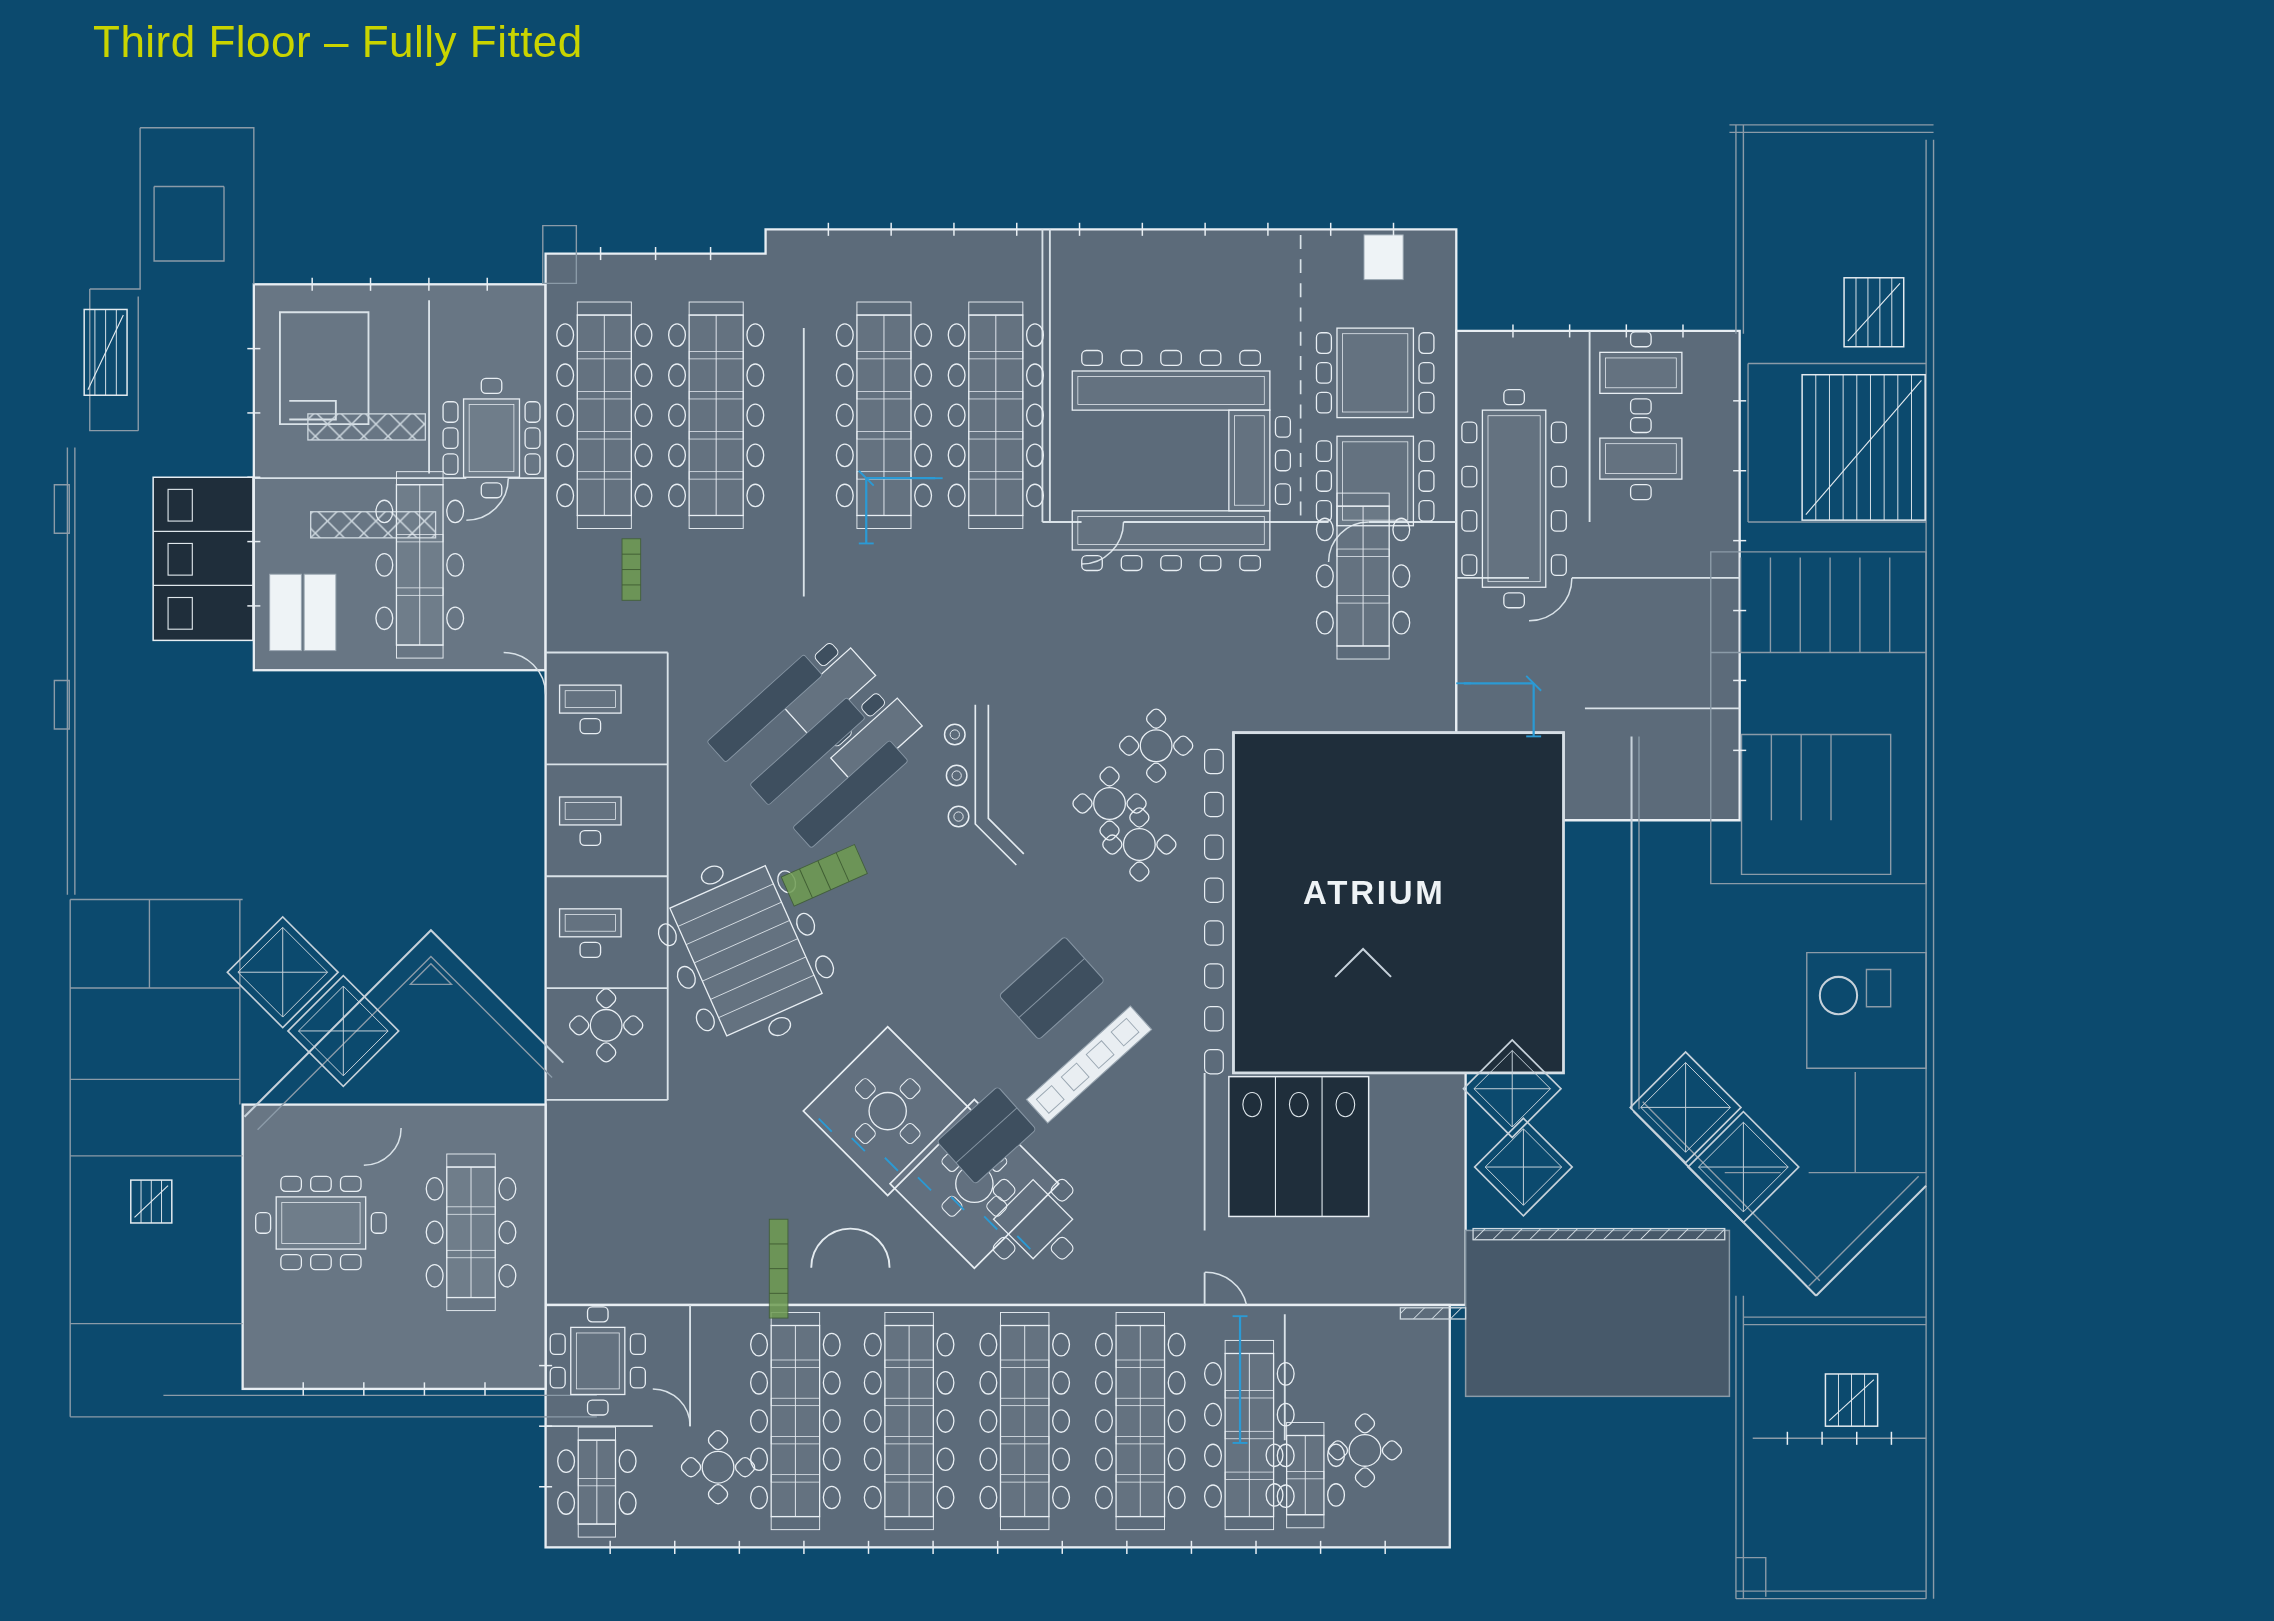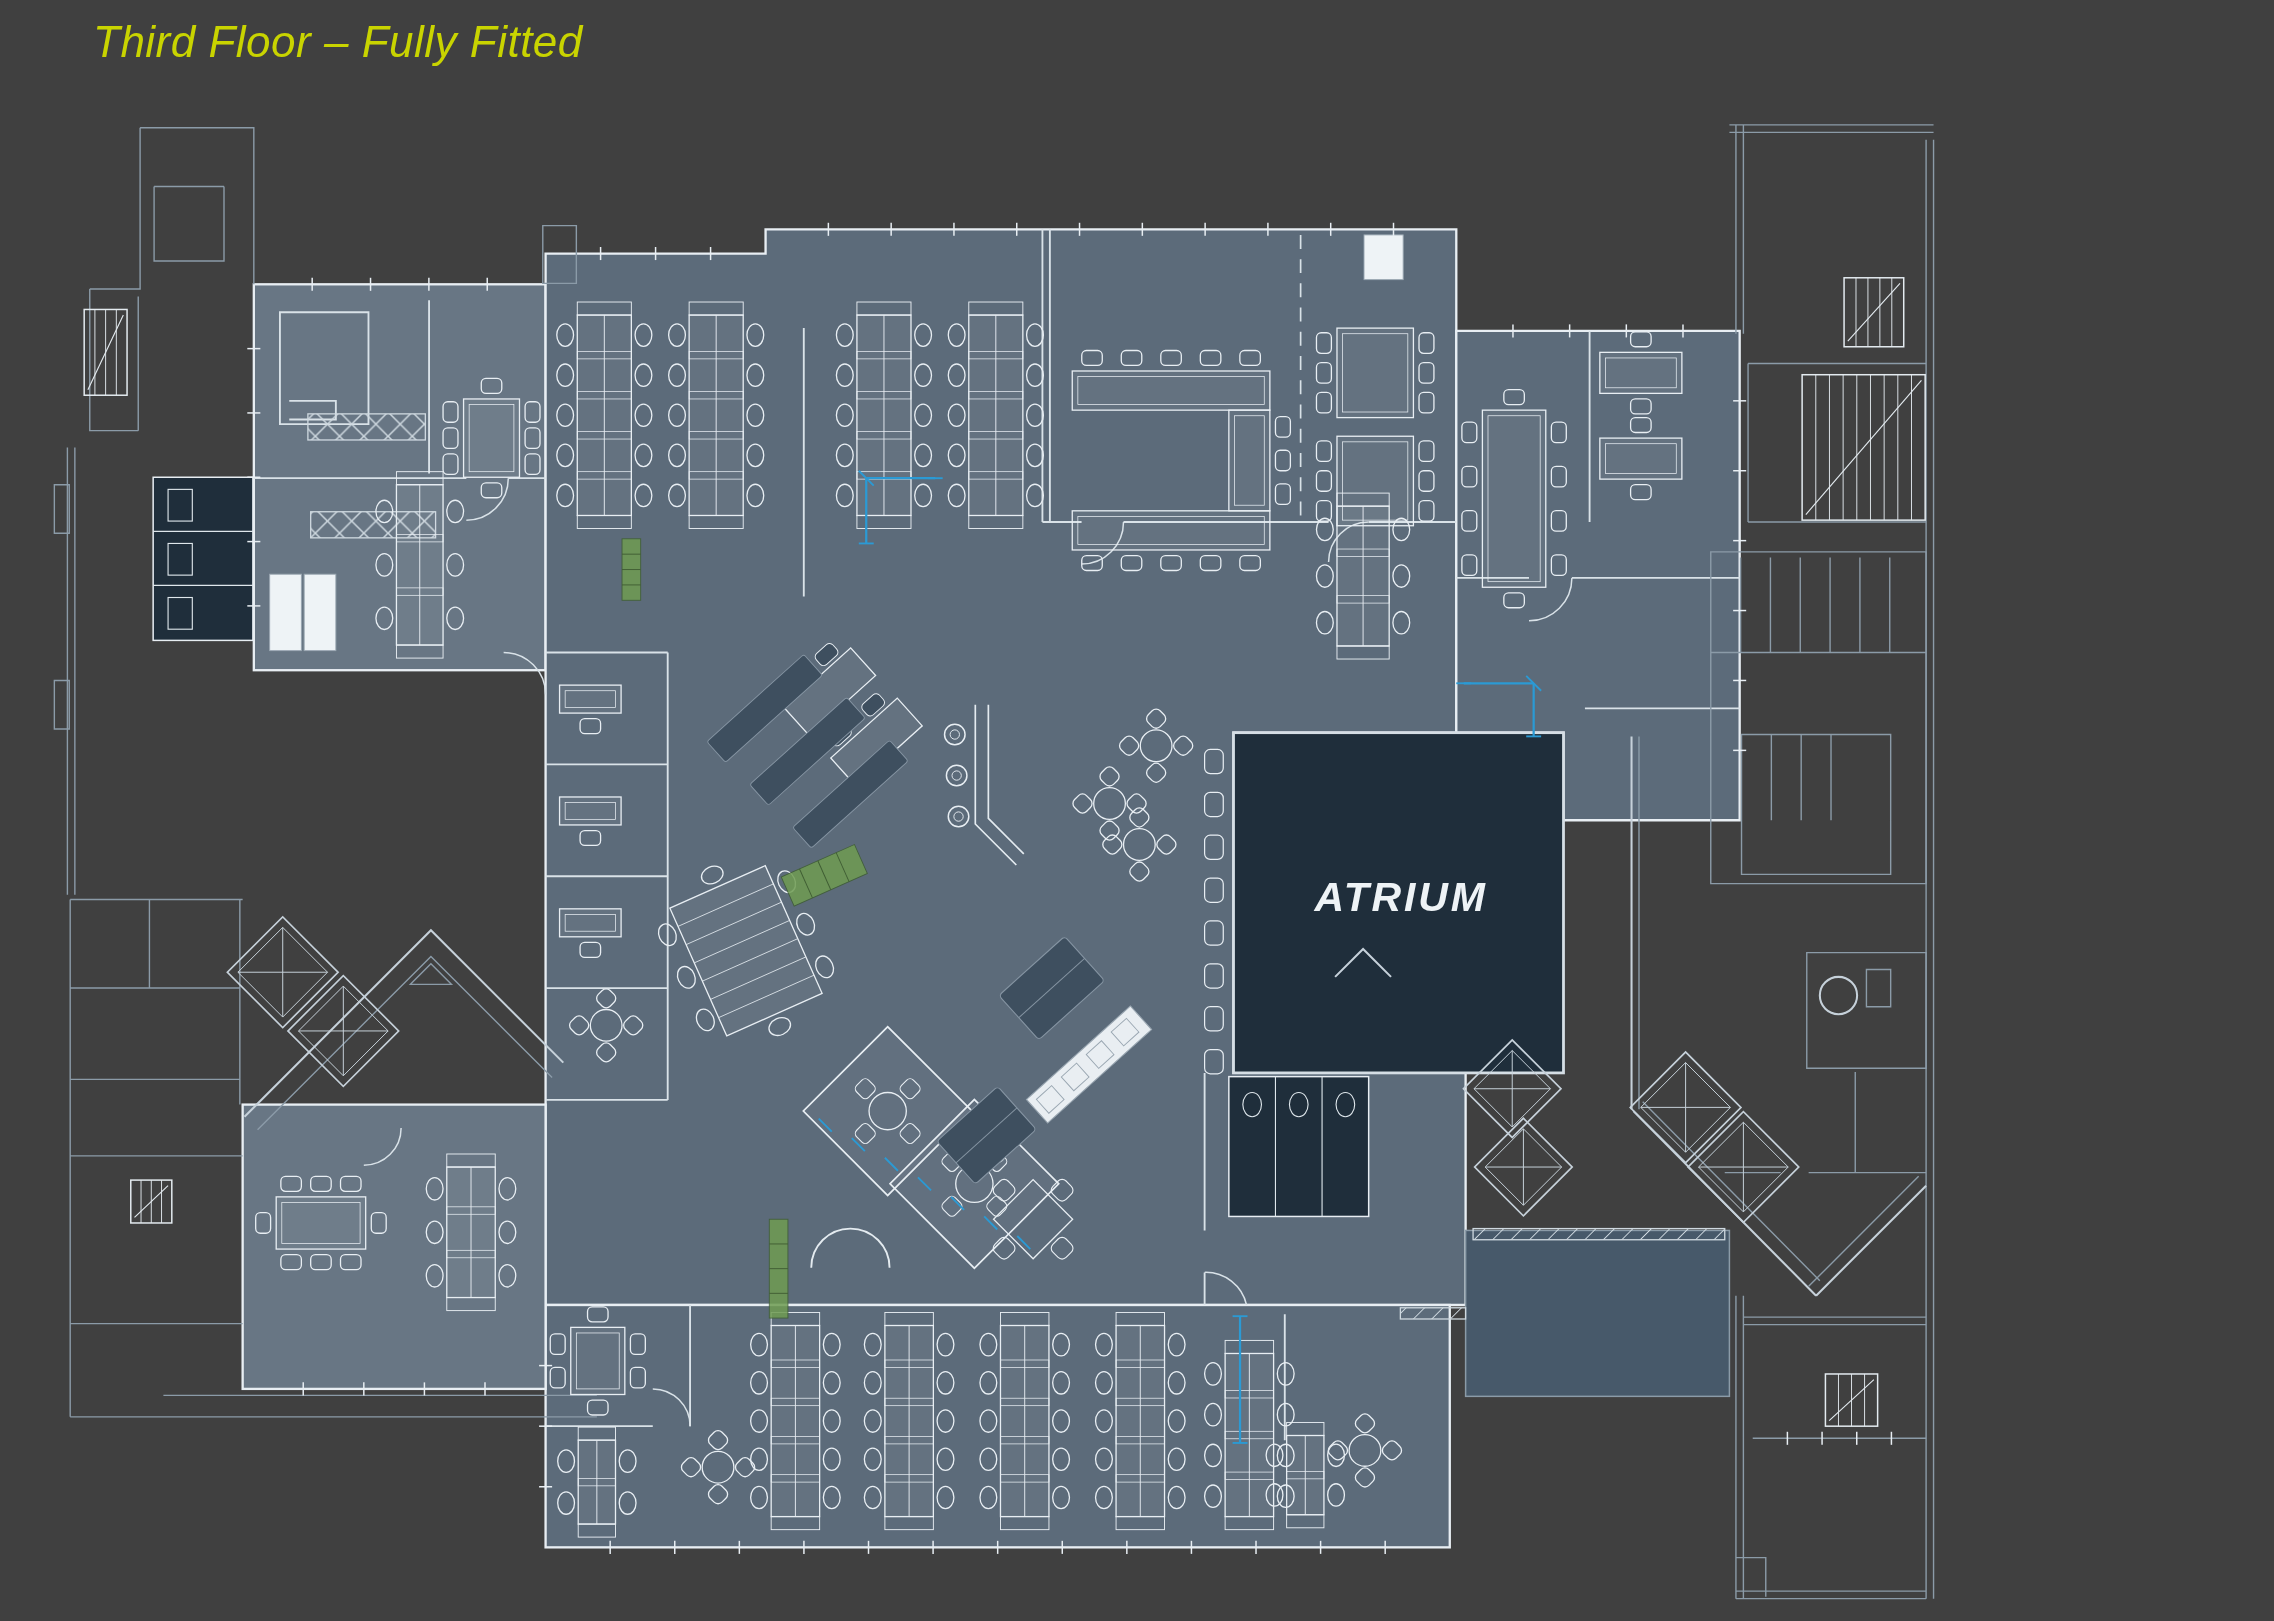--- a/index.html
+++ b/index.html
@@ -1,25 +1,25 @@
 <!DOCTYPE html>
 <html style="font-size:15px"><head>
 <meta charset="utf-8">
 <style>
   html,body{margin:0;padding:0;background:#1f2e3b;}
   body{font-family:"Liberation Sans", sans-serif;}
-  .stage{position:relative;width:2275px;height:1621px;background:#404040;overflow:hidden;font-style:italic;}
+  .stage{position:relative;width:2275px;height:1621px;background:#0c4a6e;overflow:hidden;}
   svg{position:absolute;inset:0;display:block;}
   .title{
     position:absolute;left:93px;top:17px;
     font-size:44px;font-weight:400;letter-spacing:0.5px;
   }
   .atrium-label{
-    position:absolute;left:1303px;top:874px;width:196px;text-align:center;
-    font-size:41px;font-weight:700;letter-spacing:2.8px;color:#eef3f6;
+    position:absolute;left:1303px;top:874px;width:196px;
+    font-size:33px;font-weight:700;letter-spacing:2.8px;color:#eef3f6;
   }
 </style>
 </head>
 <body>
 
 <div class="stage">
 
 <svg viewBox="0 0 2440 1739" width="2275" height="1621">
   <defs>
     <pattern id="hatch" width="14" height="14" patternUnits="userSpaceOnUse" patternTransform="rotate(45)">

